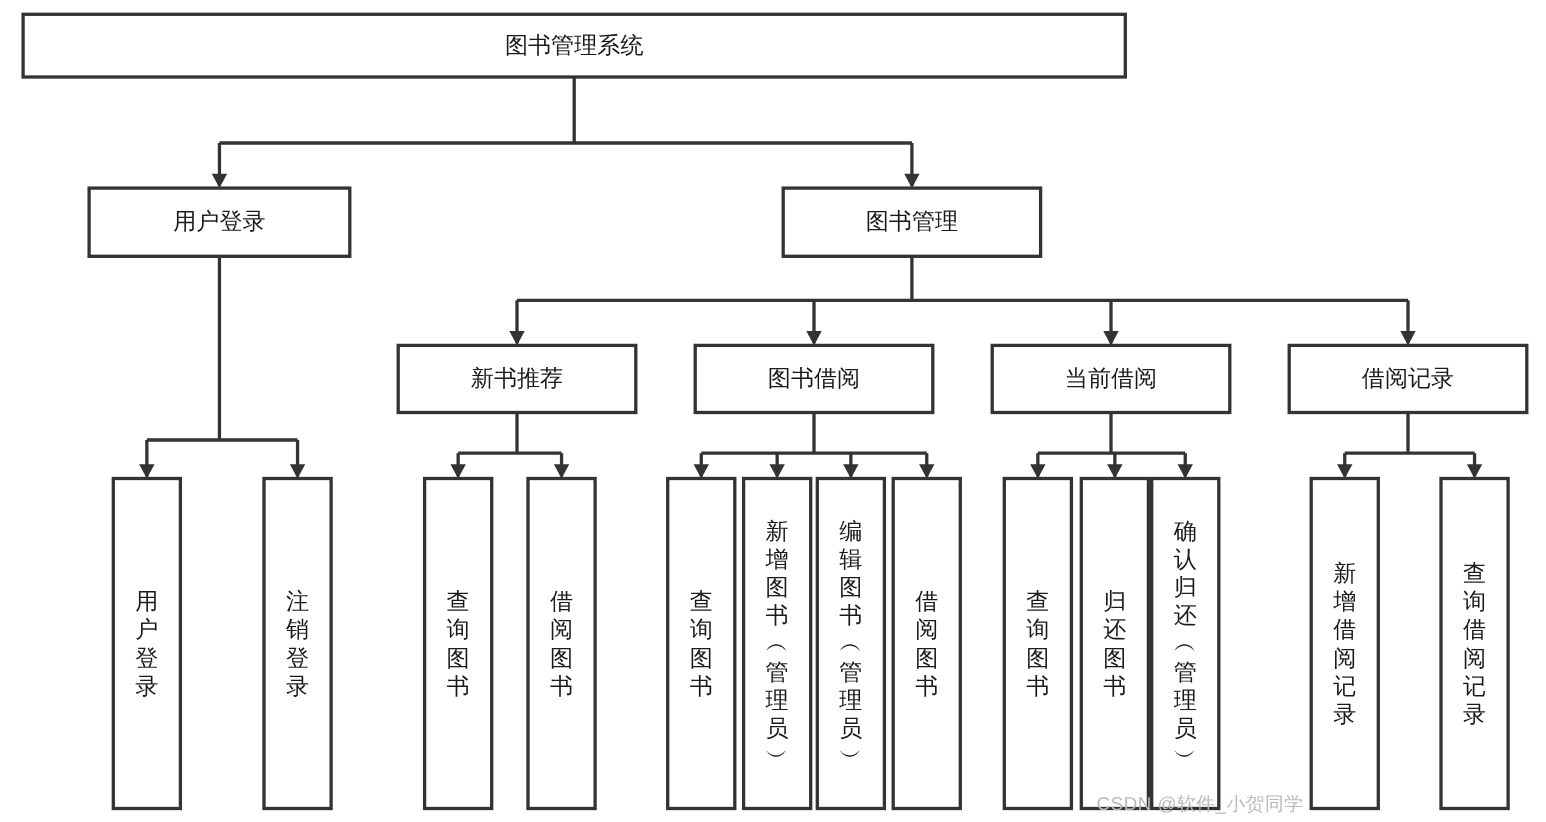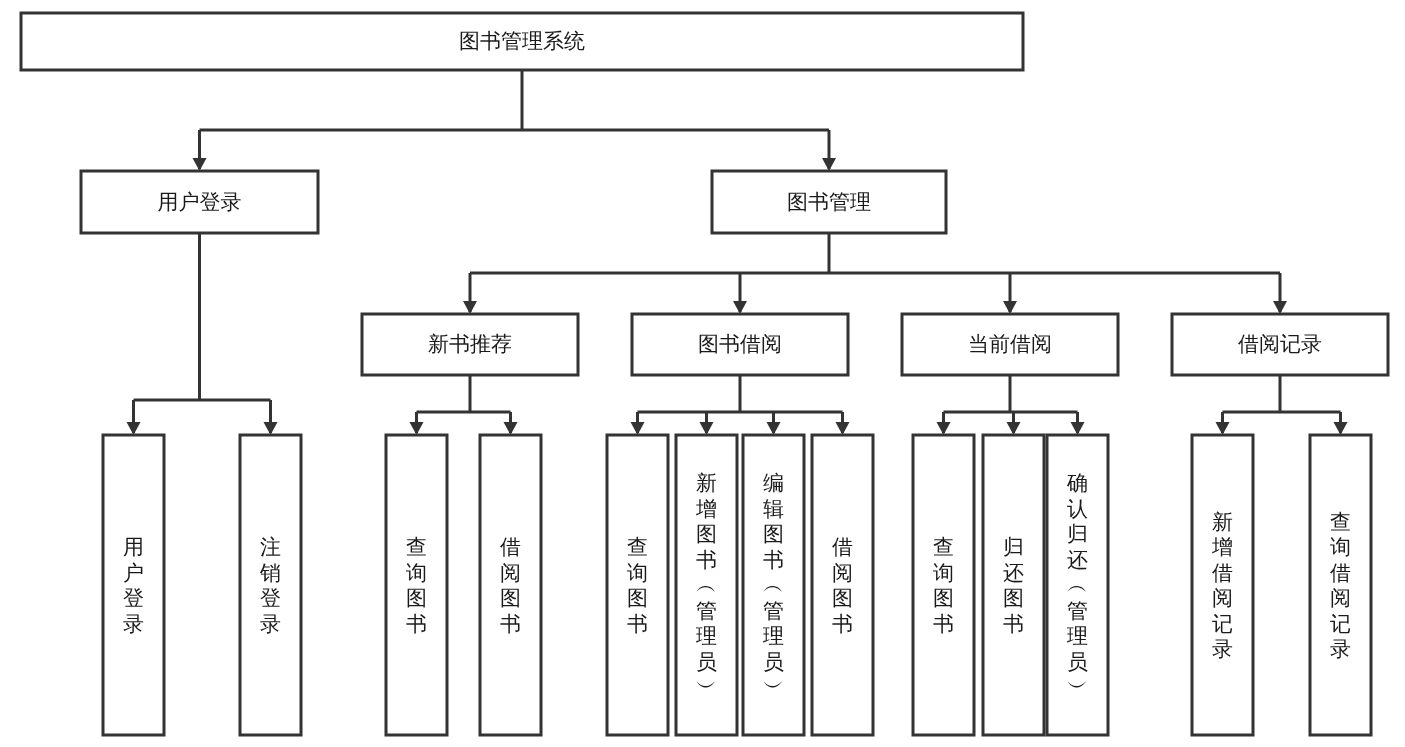--- a/index.html
+++ b/index.html
@@ -216,13 +216,14 @@
         <g>
           <rect x="1192" y="435" width="61" height="300" class="node-rect"></rect>
           <text x="1222.5" y="528.5" class="node-label-v"><tspan x="1222.5" dy="0">新</tspan><tspan x="1222.5" dy="25.5">增</tspan><tspan x="1222.5" dy="25.5">借</tspan><tspan x="1222.5" dy="25.5">阅</tspan><tspan x="1222.5" dy="25.5">记</tspan><tspan x="1222.5" dy="25.5">录</tspan></text>
         </g>
         <g>
           <rect x="1310" y="435" width="61" height="300" class="node-rect"></rect>
           <text x="1340.5" y="528.5" class="node-label-v"><tspan x="1340.5" dy="0">查</tspan><tspan x="1340.5" dy="25.5">询</tspan><tspan x="1340.5" dy="25.5">借</tspan><tspan x="1340.5" dy="25.5">阅</tspan><tspan x="1340.5" dy="25.5">记</tspan><tspan x="1340.5" dy="25.5">录</tspan></text>
         </g>
       </g>
   </svg>
+  <div class="watermark-text">CSDN @软件_小贺同学</div>
 </div>
 
 </body></html>

